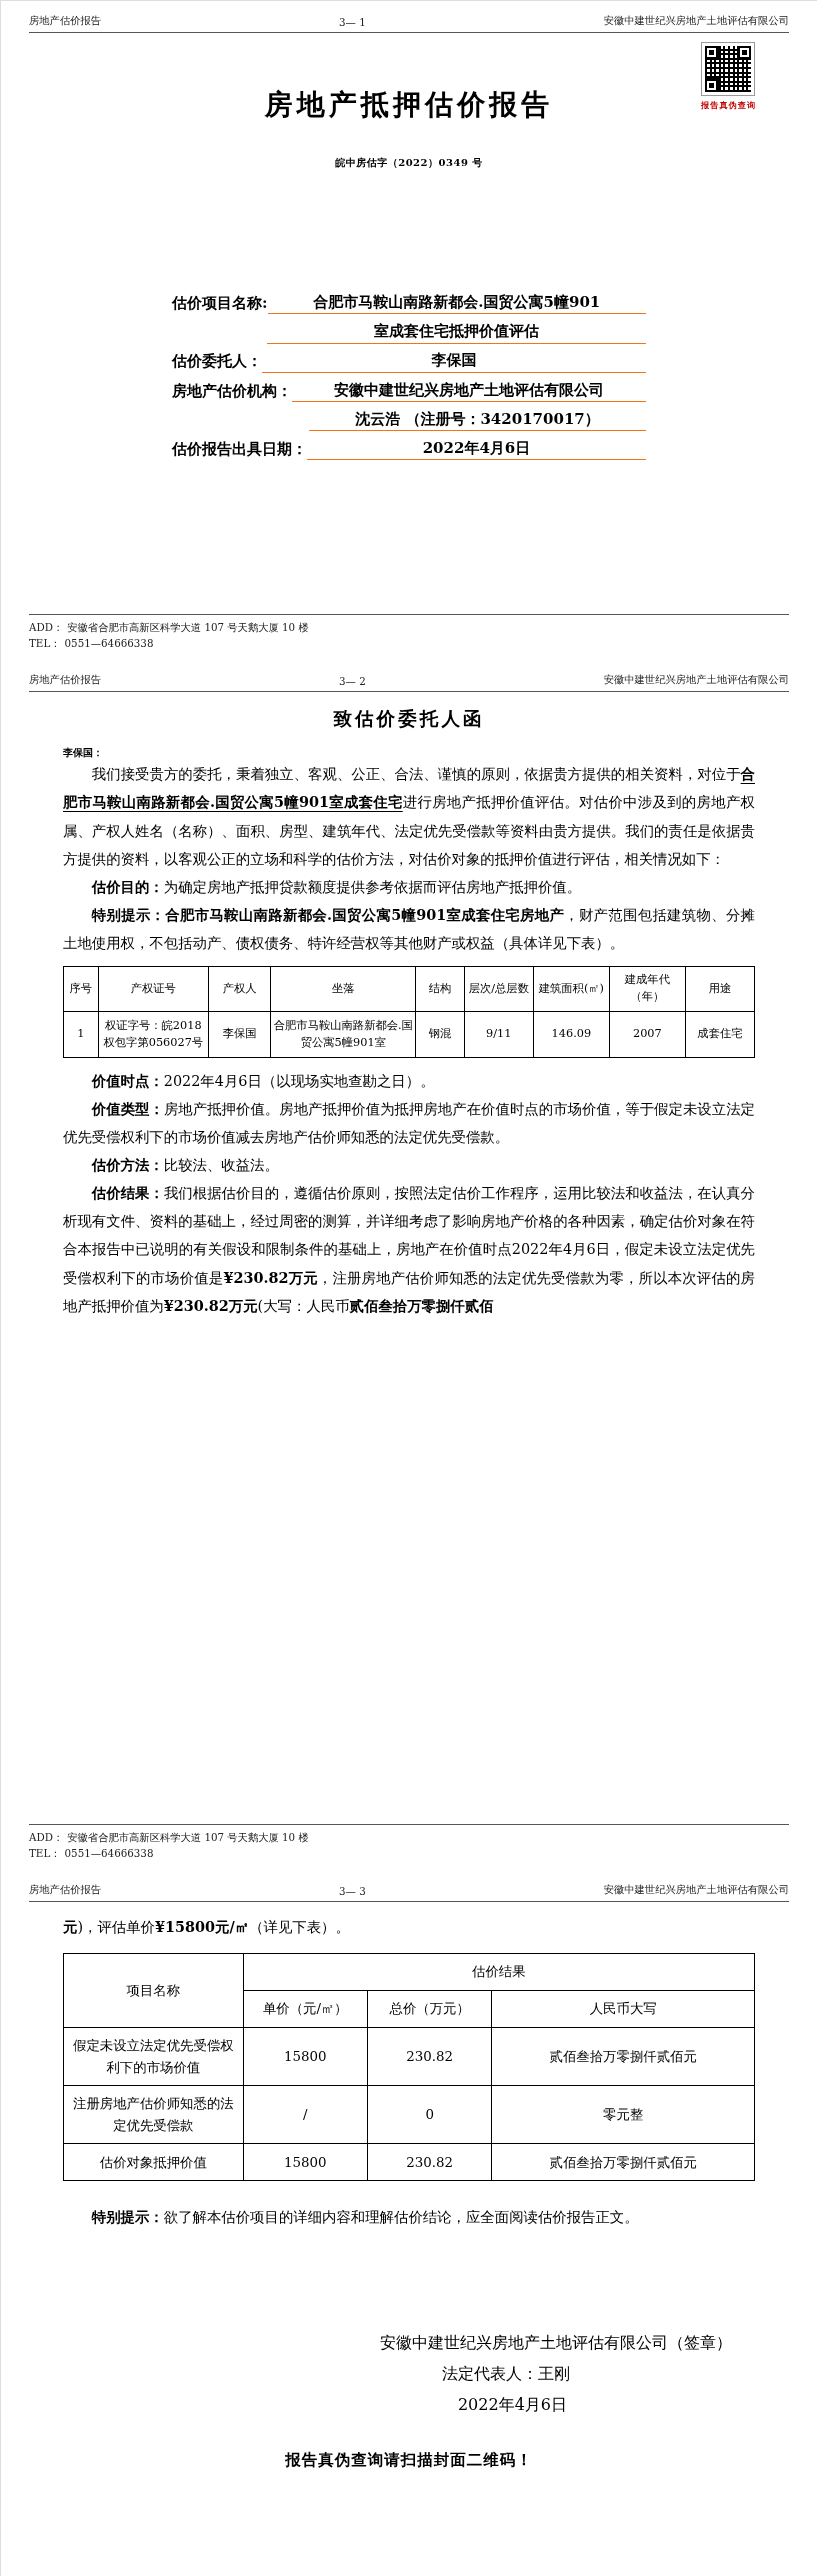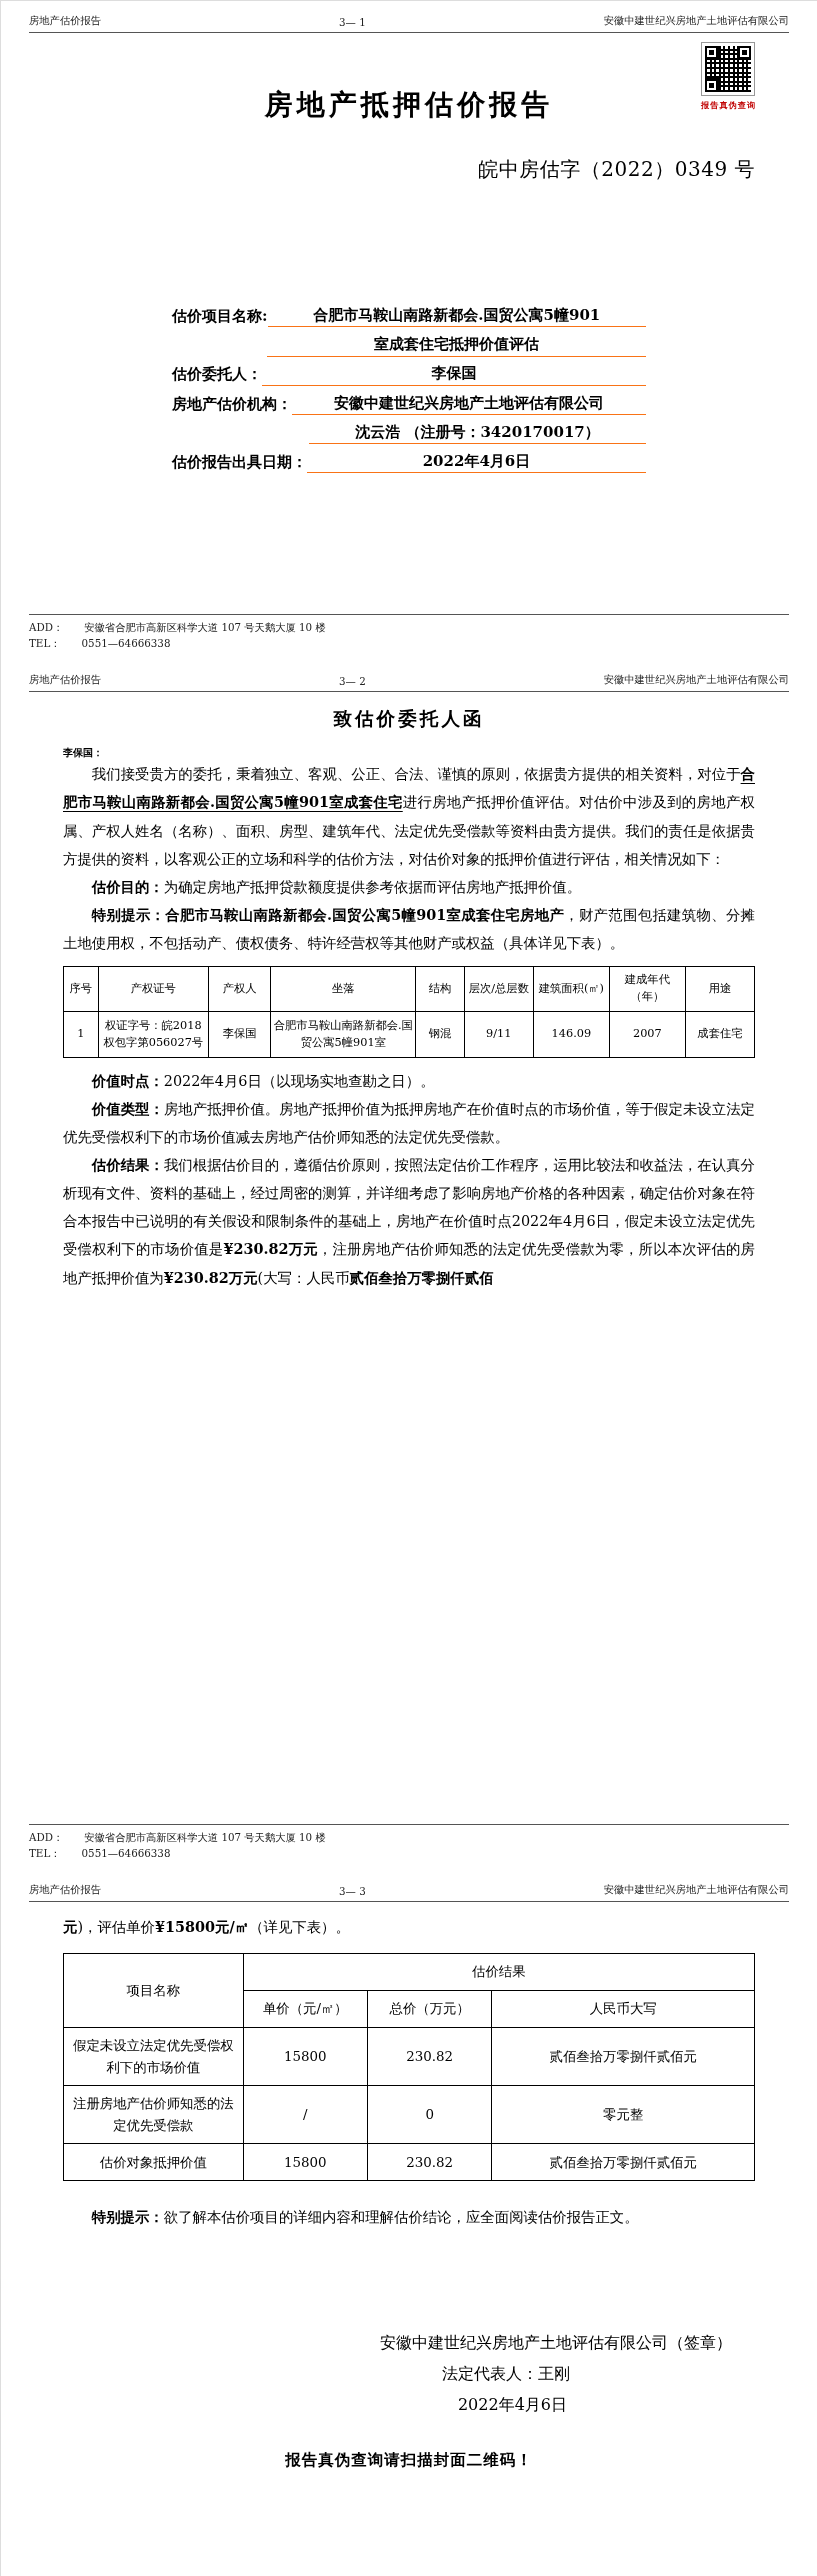--- a/index.html
+++ b/index.html
@@ -18,21 +18,21 @@
   
   .page-header {
     margin:0 28px; padding:13.4px 0 4.1px;
     display:flex; justify-content:space-between; align-items:flex-end;
     font-size:10.3px; color:#222; border-bottom:1px solid #555;
   }
   .page-footer {
     margin:0 28px; border-top:1px solid #555;
     padding:5.2px 0 8.2px; font-size:10.3px; color:#222; line-height:1.55;
   }
-  .page-footer .f-lab { display:inline-block; margin-right:21px; }
+  .page-footer .f-lab { display:inline-block; margin-right:4px; }
 
   .page-content { flex:1 1 auto; padding:0 62px; }
 
   
   .qr-wrap { position:absolute; top:41px; right:82px; width:34px; text-align:center; }
   .qr { position:relative; width:54px; height:54px; background:#fff; border:0.5px solid #999; }
   .qr-noise {
     position:absolute; inset:2.6px;
     background-image:
       repeating-linear-gradient(0deg,#000 0 2.1px,transparent 2.1px 4.6px),
@@ -40,21 +40,21 @@
   }
   .qr .fd { position:absolute; width:14px; height:14px; background:#000; }
   .qr .fd::before { content:""; position:absolute; inset:2.6px; background:#fff; }
   .qr .fd::after  { content:""; position:absolute; inset:4.6px; background:#000; }
   .qr .fd.tl { top:2.6px; left:2.6px; }
   .qr .fd.tr { top:2.6px; right:2.6px; }
   .qr .fd.bl { bottom:2.6px; left:2.6px; }
   .qr-caption { margin-top:3.6px; font-size:8.2px; letter-spacing:1px; color:#c00000; font-weight:bold; white-space:nowrap; }
 
   .cover-title { margin-top:53px; text-align:center; font-size:28px; font-weight:bold; letter-spacing:4.1px; }
-  .cover-no { margin-top:32px; text-align:right; font-size:20px; font-weight:normal; letter-spacing:0.5px; }
+  .cover-no { margin-top:32px; text-align:center; font-size:10px; font-weight:bold; letter-spacing:0.5px; }
 
   .cover-form { width:474px; margin:120px auto 0; font-size:15px; font-weight:bold; }
   .form-row { display:flex; align-items:flex-end; margin-bottom:5.2px; min-height:24px; }
   .form-label { white-space:nowrap; padding-bottom:1.5px; }
   .form-spacer { display:inline-block; }
   .sp-project { width:95px; }
   .sp-appraiser { width:137px; }
   .form-value {
     flex:1 1 auto; text-align:center; border-bottom:1px solid #f97316;
     padding-bottom:1.5px; white-space:nowrap;
@@ -203,20 +203,21 @@
           <td>2007</td>
           <td>成套住宅</td>
         </tr>
       </tbody>
         </table>
 
       <p class="body ind"><span class="bl">价值时点：</span><span>2022年4月6日（以现场实地查勘之日）。</span></p>
 
       <p class="body ind"><span class="bl">价值类型：</span><span>房地产抵押价值。房地产抵押价值为抵押房地产在价值时点的市场价值，等于假定未设立法定优先受偿权利下的市场价值减去房地产估价师知悉的法定优先受偿款。</span></p>
 
+      <p class="body ind"><span class="bl">估价方法：</span><span>比较法、收益法。</span></p>
 
       <p class="body ind"><span class="bl">估价结果：</span><span>我们根据估价目的，遵循估价原则，按照法定估价工作程序，运用比较法和收益法，在认真分析现有文件、资料的基础上，经过周密的测算，并详细考虑了影响房地产价格的各种因素，确定估价对象在符合本报告中已说明的有关假设和限制条件的基础上，房地产在价值时点2022年4月6日，假定未设立法定优先受偿权利下的市场价值是</span><span class="b">¥230.82万元</span><span>，注册房地产估价师知悉的法定优先受偿款为零，所以本次评估的房地产抵押价值为</span><span class="b">¥230.82万元</span><span>(大写：人民币</span><span class="b">贰佰叁拾万零捌仟贰佰</span></p>
     </div>
 
     <footer class="page-footer">
       <div>
         <span class="f-lab">ADD：</span><span>安徽省合肥市高新区科学大道 107 号天鹅大厦 10 楼</span>
       </div>
       <div>
         <span class="f-lab">TEL：</span><span>0551—64666338</span>

